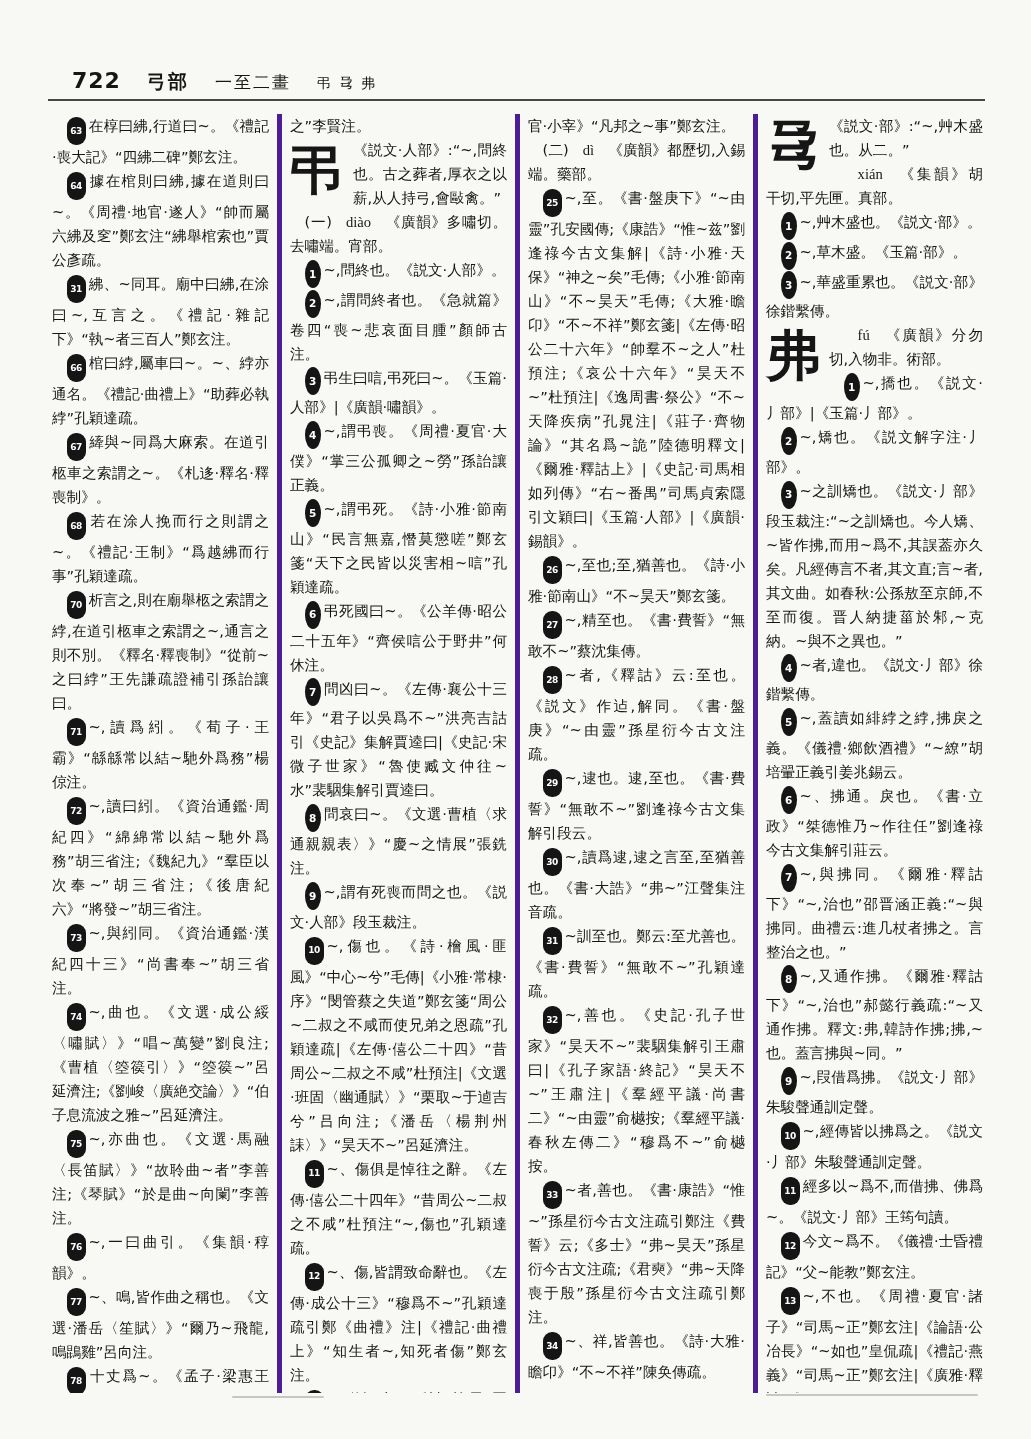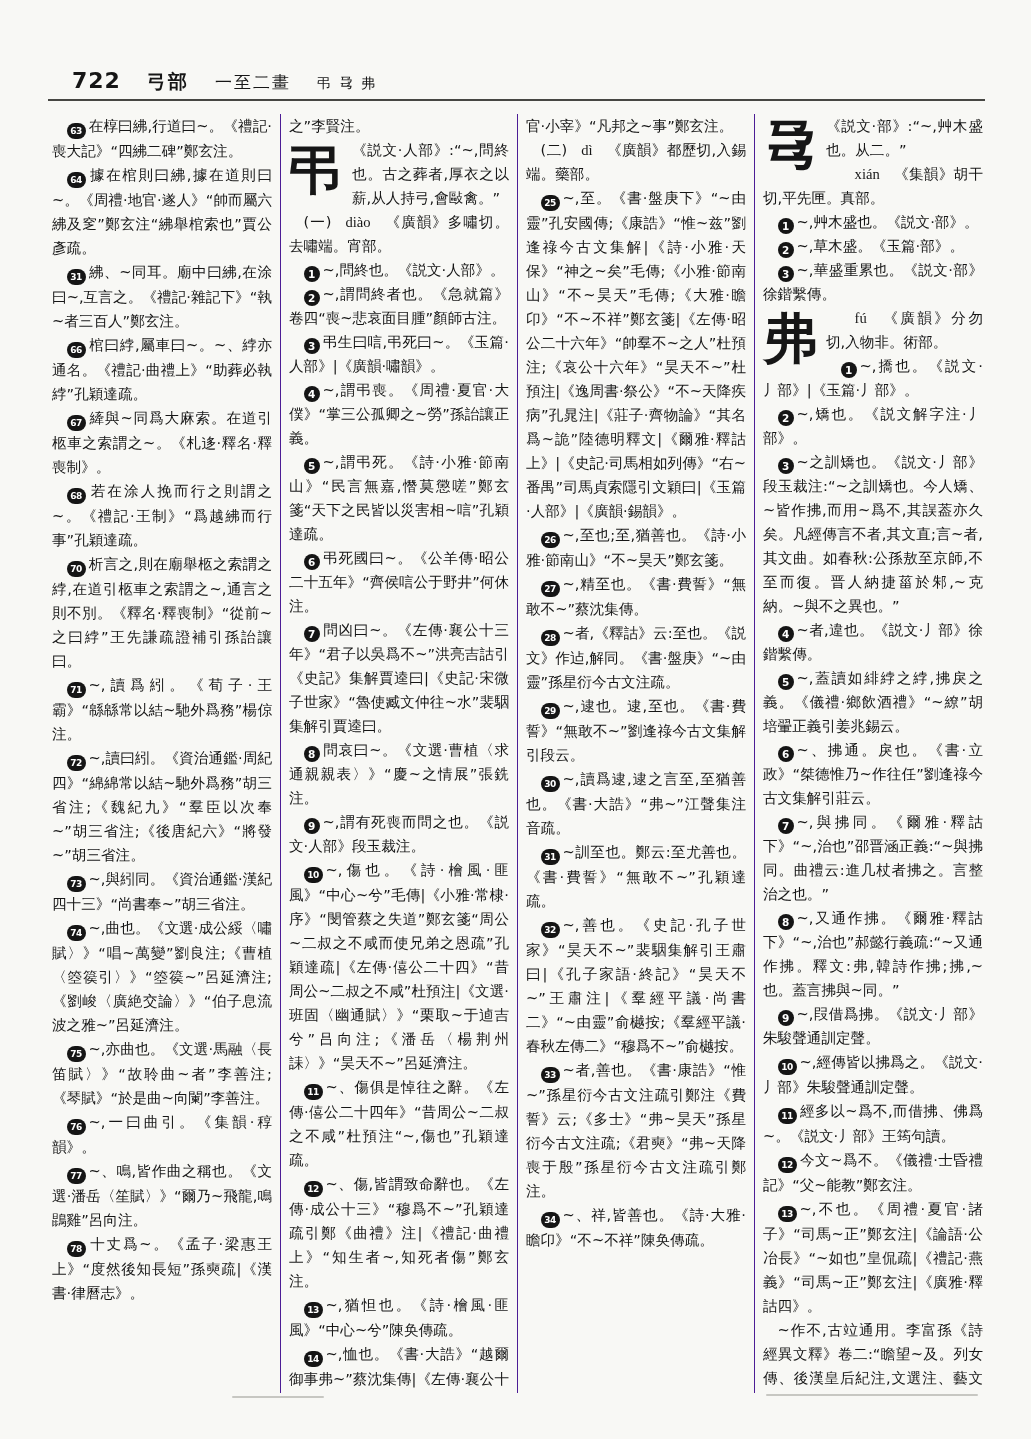--- a/index.html
+++ b/index.html
@@ -14,27 +14,27 @@
   .radical{font-size:19px;font-weight:bold;letter-spacing:2px;}
   .strokes{font-size:17px;letter-spacing:2px;}
   .chars{font-size:14px;font-weight:normal;letter-spacing:8px;}
   .rule{position:absolute;top:99px;left:48px;right:46px;height:2px;background:#474743;}
   
   .cols{position:absolute;top:114px;left:52px;right:48px;bottom:46px;display:flex;}
   .col{flex:1 1 0;min-width:0;padding:0 8px;overflow:hidden;
        font-size:14.6px;line-height:24px;text-align:justify;}
   .col:first-child{padding-left:0;}
   .col:last-child{padding-right:0;}
-  .col + .col{border-left:1px solid #4c1d95;}
+  .col + .col{border-left:5px solid #4c1d95;}
   .col p{margin:0;}
   .sense{text-indent:1em;}
   .cont{text-indent:0;}
   .snum{
     display:inline-flex;align-items:center;justify-content:center;
-    width:16px;height:16px;border-radius:50%;
+    width:16px;height:28px;border-radius:50%;
     background:#151515;color:#fff;
     font-size:10.5px;font-weight:bold;line-height:1;
     vertical-align:-2.5px;margin-right:3px;text-indent:0;
   }
   .snum.w2{width:19px;border-radius:9px;font-size:9px;letter-spacing:-0.5px;}
   .bigchar{
     float:left;font-size:54px;line-height:58px;font-weight:600;
     margin:4px 9px 2px 0;letter-spacing:0;
   }
   .quote{text-indent:0;}

